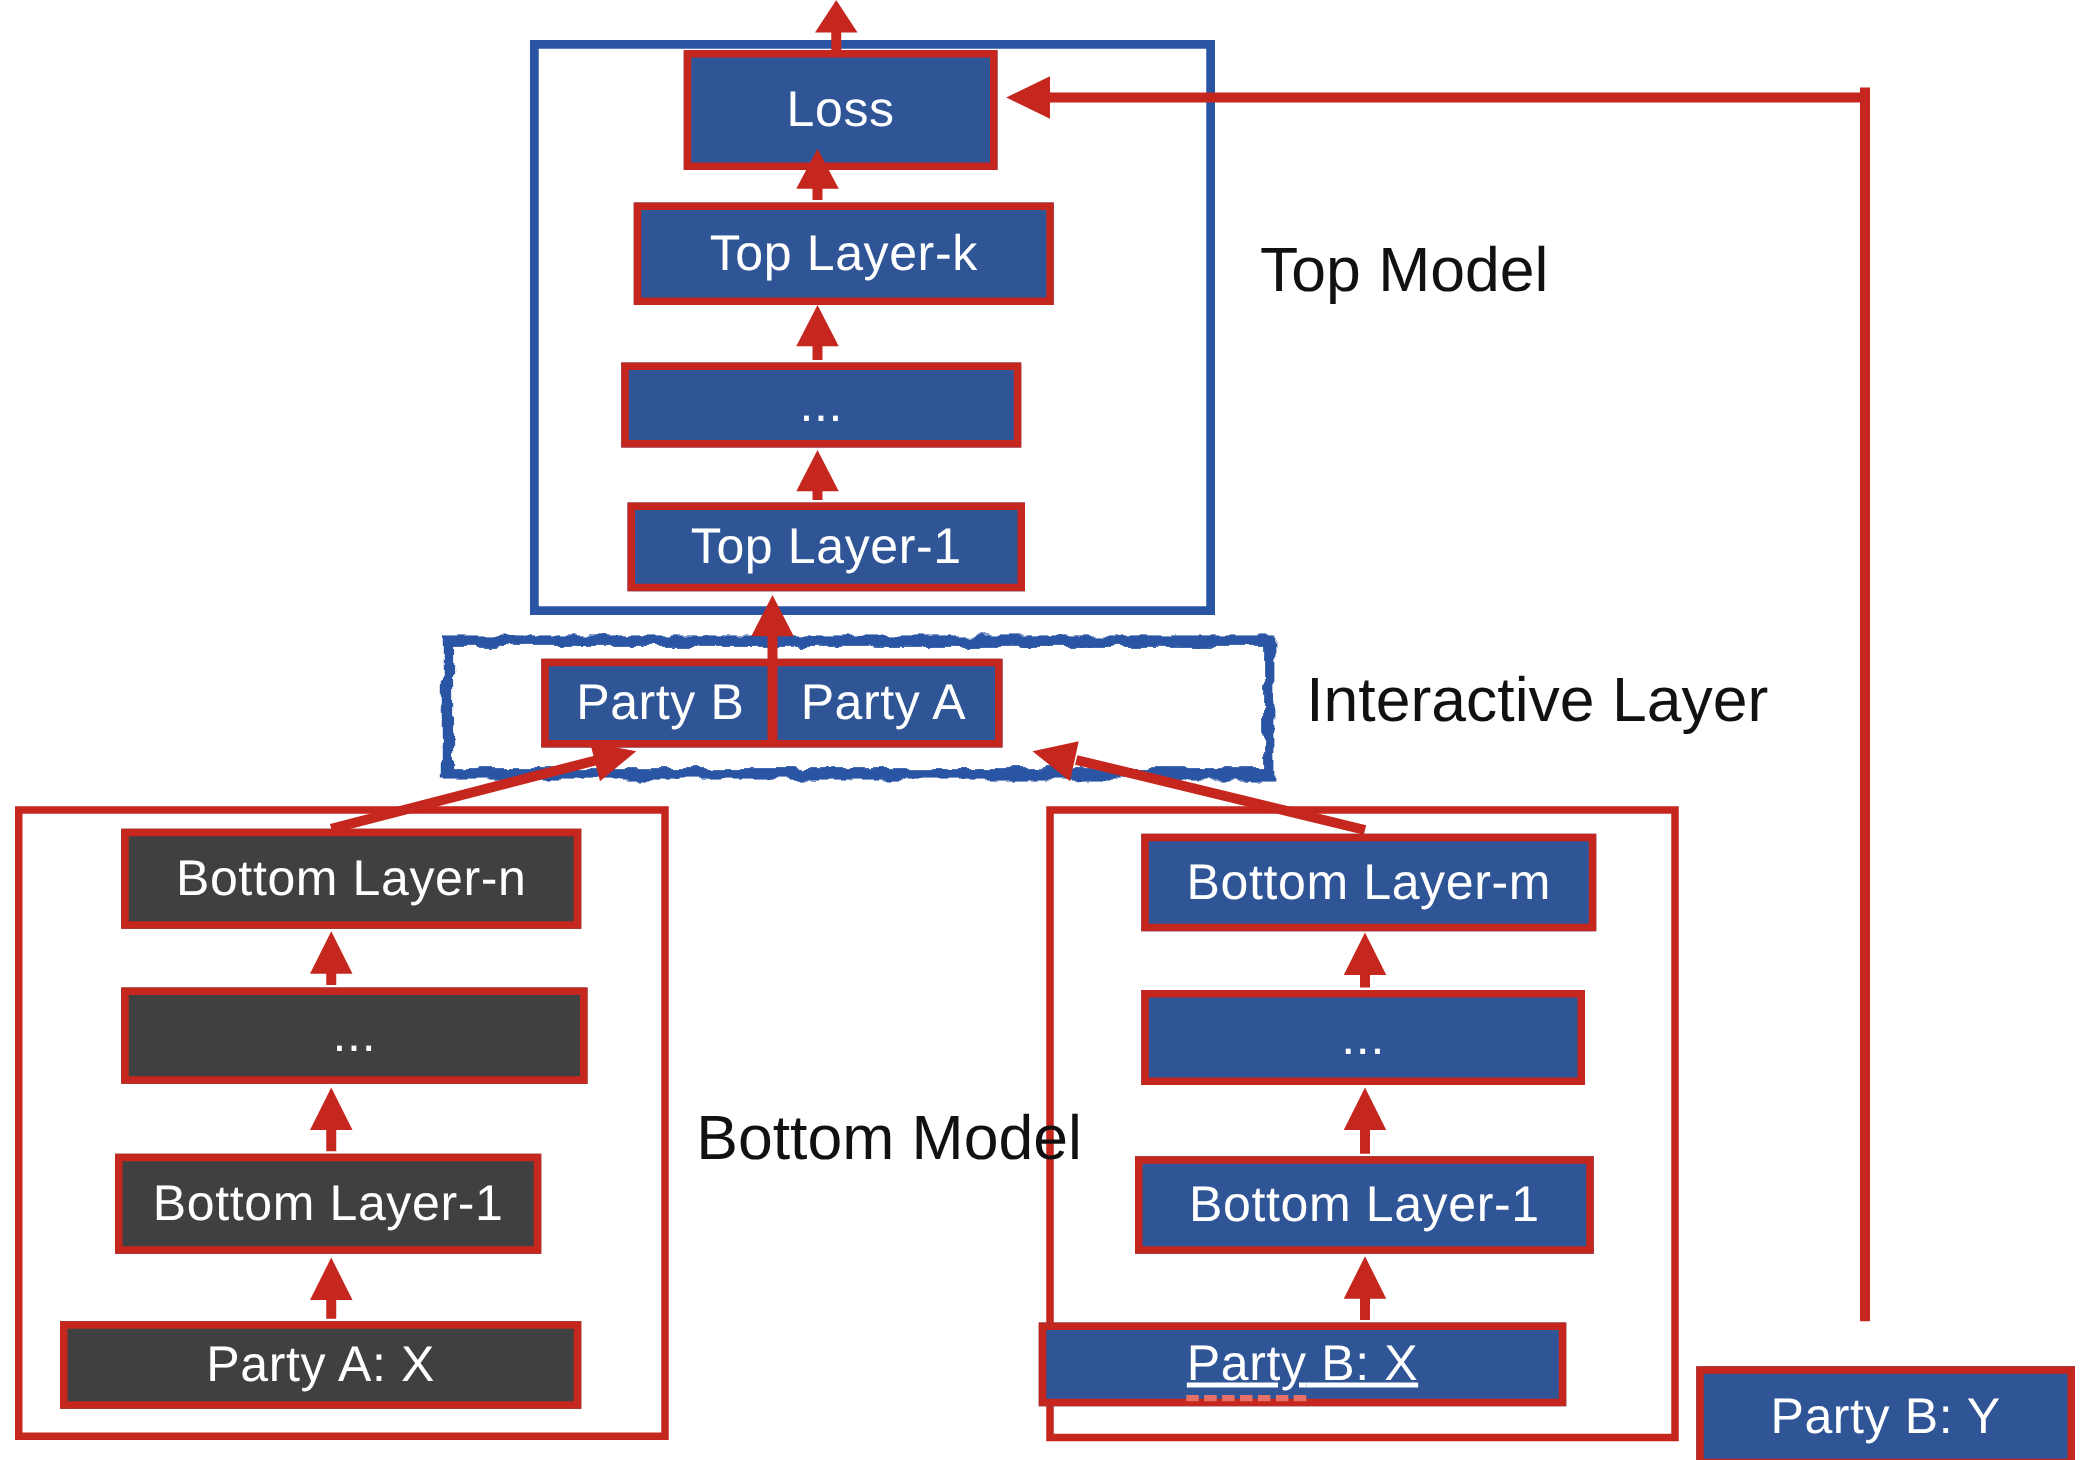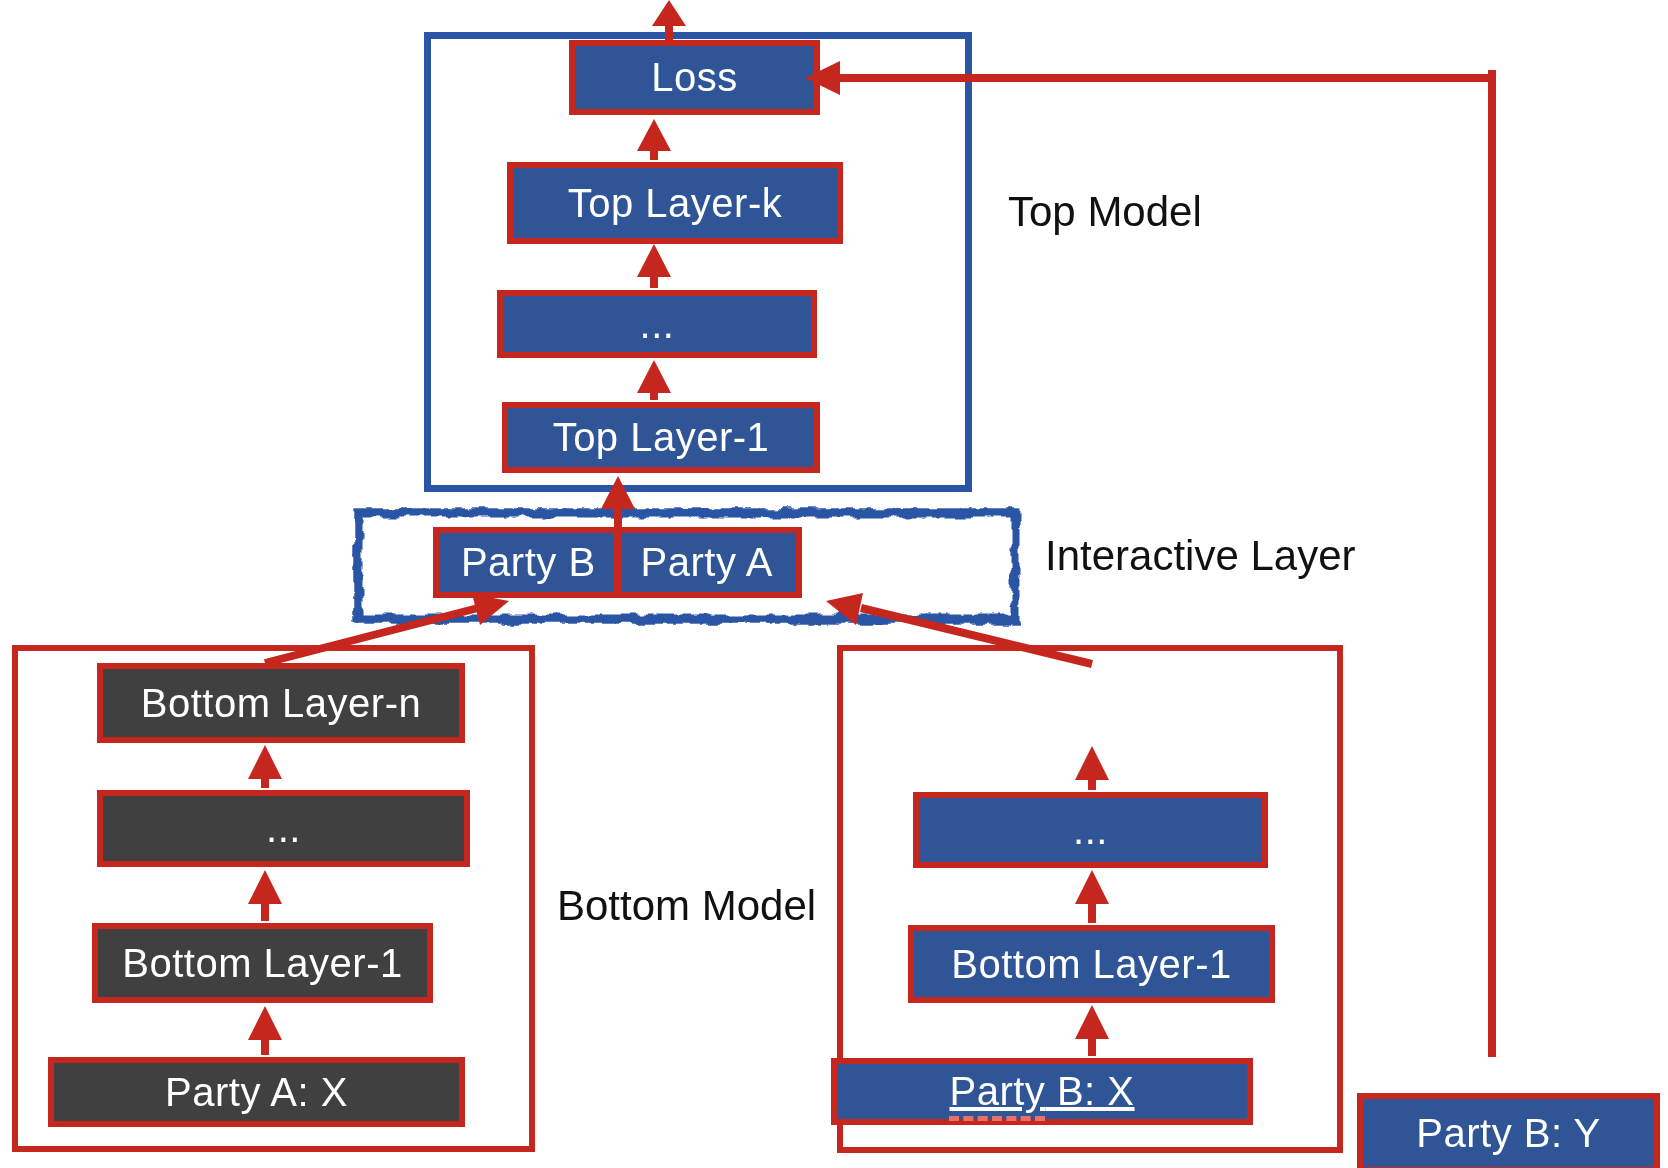--- a/index.html
+++ b/index.html
@@ -21,38 +21,38 @@
     display:flex;align-items:center;justify-content:center;
     color:#ffffff;font-size:40px;white-space:nowrap;
     letter-spacing:0.5px;
   }
   .blue-box{background:var(--blue);border:6px solid var(--red);}
   .black-box{background:#404040;border:6px solid var(--red);}
   .outline-red{position:absolute;box-sizing:border-box;border:6px solid var(--red);background:transparent;}
   .outline-blue{position:absolute;box-sizing:border-box;border:7px solid var(--blue-border);background:transparent;}
   .label{
     position:absolute;color:var(--ink);
-    font-size:42px;white-space:nowrap;line-height:1.15;
+    font-size:50px;white-space:nowrap;line-height:1.15;
   }
   .party-split{padding:0;}
   .party-half{flex:1 1 50%;display:flex;align-items:center;justify-content:center;height:100%;}
   .spell{border-bottom:5px dashed #E77167;padding-bottom:3px;}
   svg.lines{position:absolute;left:0;top:0;z-index:10;pointer-events:none;}
   svg.lines .shaft{stroke:var(--red);stroke-width:8;fill:none;}
   svg.lines .head{fill:var(--red);stroke:none;}
   svg.lines .sketch{stroke:var(--blue-border);fill:none;}
 </style>
 </head>
 <body>
 
 <div class="canvas">
 
   <div class="outline-blue" style="left:424px;top:32px;width:548px;height:460px;"></div>
 
-  <div class="box blue-box" style="left:569px;top:40px;width:251px;height:75px;">
+  <div class="box blue-box" style="left:547px;top:40px;width:251px;height:96px;">
     <span>Loss</span>
   </div>
   <div class="box blue-box" style="left:507px;top:162px;width:336px;height:82px;">
     <span>Top Layer-k</span>
   </div>
   <div class="box blue-box" style="left:497px;top:290px;width:320px;height:68px;">
     <span>...</span>
   </div>
   <div class="box blue-box" style="left:502px;top:402px;width:318px;height:71px;align-items:center;">
     <span>Top Layer-1</span>
@@ -75,20 +75,23 @@
     <span>...</span>
   </div>
   <div class="box black-box" style="left:92px;top:923px;width:341px;height:80px;">
     <span>Bottom Layer-1</span>
   </div>
   <div class="box black-box" style="left:48px;top:1057px;width:417px;height:70px;">
     <span>Party A: X</span>
   </div>
 
   <div class="outline-red" style="left:837px;top:645px;width:506px;height:508px;"></div>
+  <div class="box blue-box" style="left:913px;top:667px;width:364px;height:78px;">
+    <span>Bottom Layer-m</span>
+  </div>
   <div class="box blue-box" style="left:913px;top:792px;width:355px;height:76px;">
     <span>...</span>
   </div>
   <div class="box blue-box" style="left:908px;top:925px;width:367px;height:78px;">
     <span>Bottom Layer-1</span>
   </div>
   <div class="box blue-box" style="left:831px;top:1058px;width:422px;height:67px;text-decoration:underline;">
     <span><span class="spell">Party</span><span> B: X</span></span>
   </div>
 

